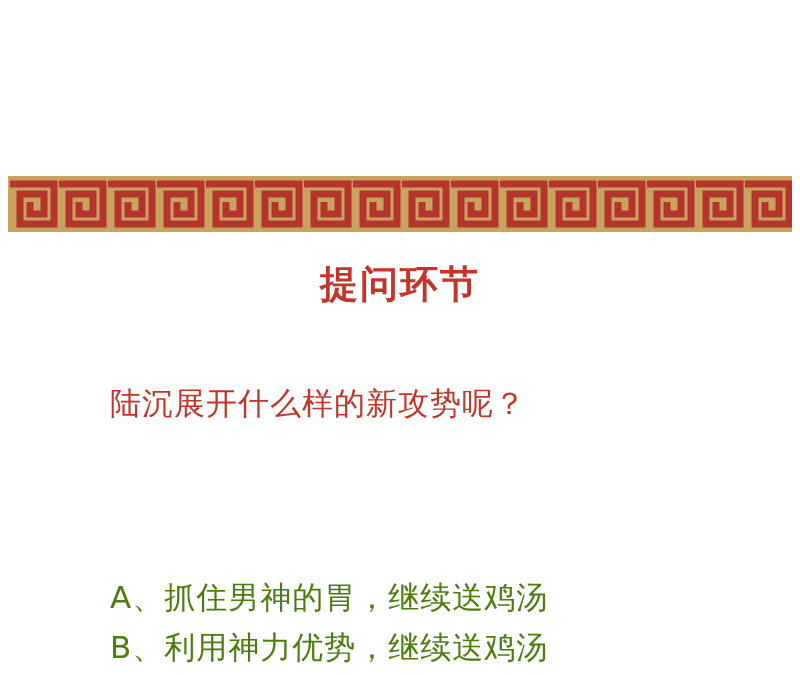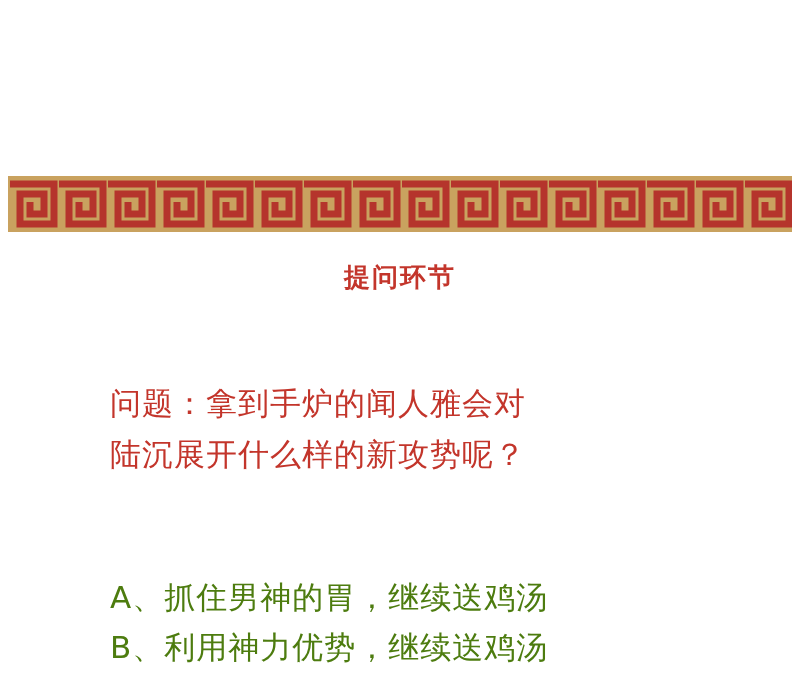--- a/index.html
+++ b/index.html
@@ -35,21 +35,21 @@
     width: 784px;
     height: 56px;
   }
 
   .question-title {
     position: absolute;
     left: 0;
     top: 262px;
     width: 800px;
     text-align: center;
-    font-size: 26px;
+    font-size: 38px;
     font-weight: bold;
     color: #c3352b;
     letter-spacing: 2px;
     line-height: 1.2;
   }
 
   .question-block {
     position: absolute;
     left: 110px;
     top: 378px;
@@ -136,21 +136,20 @@
         <g transform="translate(735,0)">
           <path d="M2,8 H46 V48 H12 V18 H36 V38 H22 V26"></path>
         </g>
       </g>
     </svg>
   </div>
 
   <div class="question-title">提问环节</div>
 
   <div class="question-block">
-    <span class="qline">问题：拿到手炉的闻人雅会对</span>
     <span class="qline">陆沉展开什么样的新攻势呢？</span>
   </div>
 
   <div class="options-block">
     <span class="opt">A、抓住男神的胃，继续送鸡汤</span>
     <span class="opt">B、利用神力优势，继续送鸡汤</span>
   </div>
 
 </div>
 

